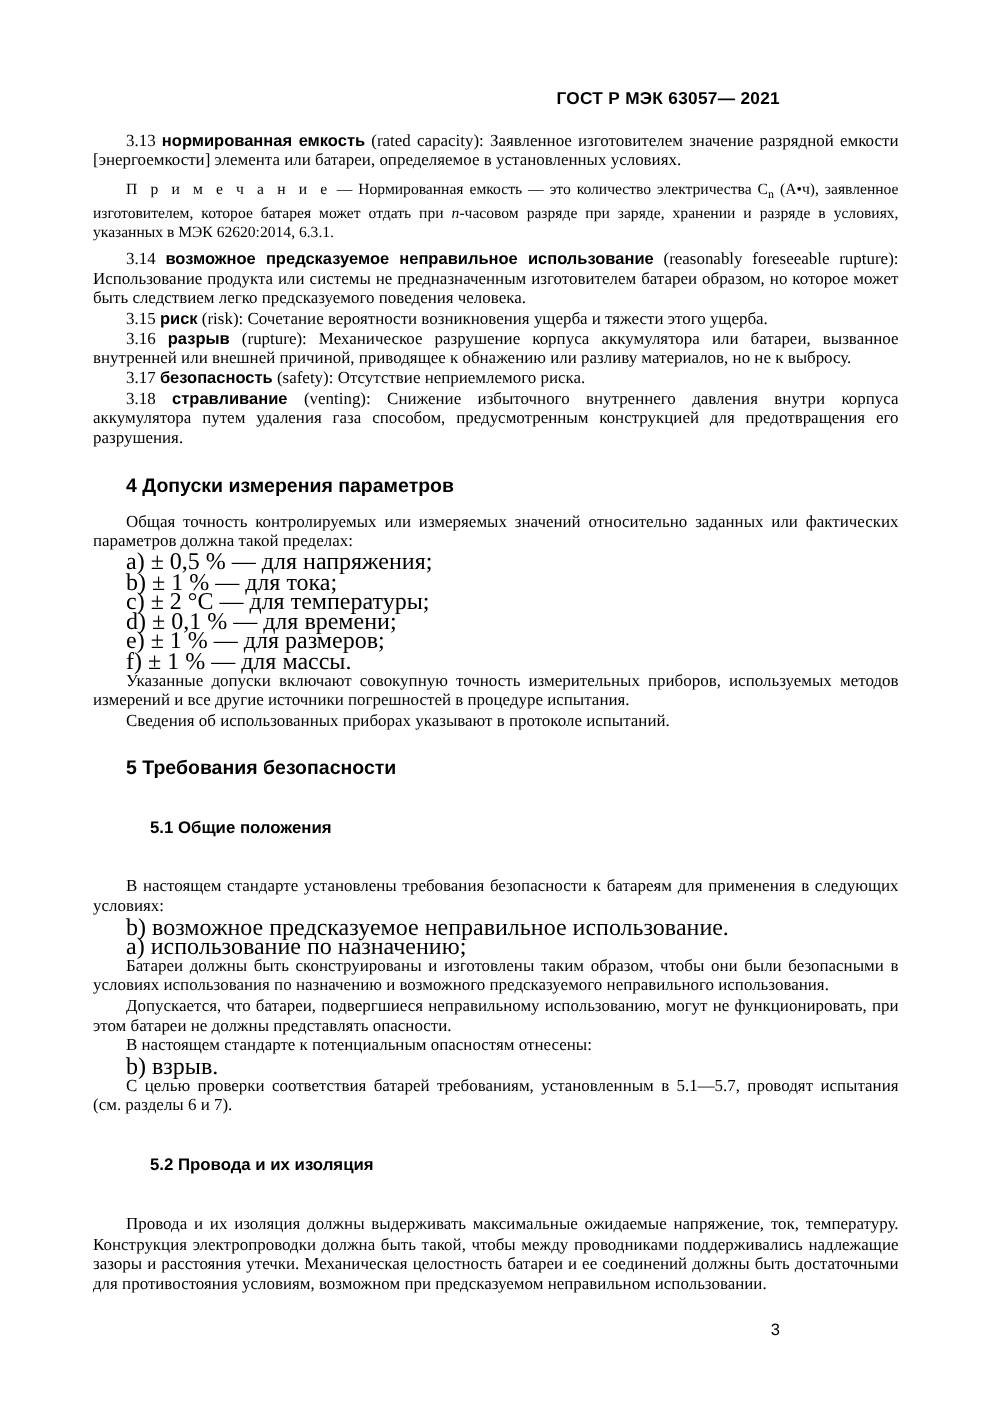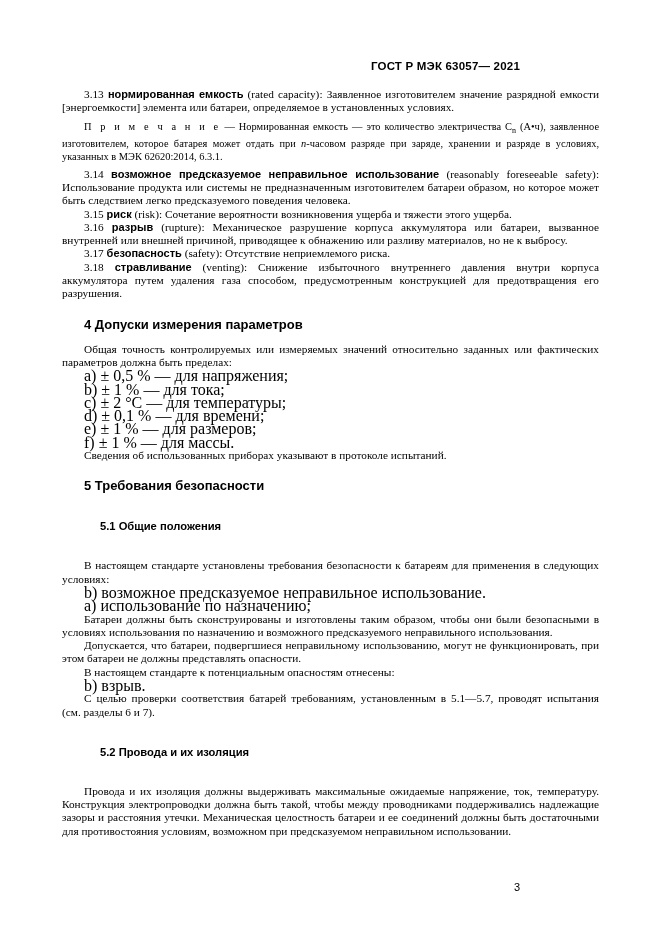--- a/index.html
+++ b/index.html
@@ -105,45 +105,46 @@
   <div class="content">
 
     <p class="ind"><span>3.13</span> <span class="bold">нормированная емкость</span> <span>(rated capacity)</span><span>: Заявленное изготовителем значение разрядной емкости [энергоемкости] элемента или батареи, определяемое в установленных условиях.</span></p>
 
     <div class="sp-sm"></div>
 
     <p class="note ind"><span class="sp">П р и м е ч а н и е</span><span> — Нормированная емкость — это количество электричества C</span><sub>n</sub><span> (А•ч), заявленное изготовителем, которое батарея может отдать при </span><i>n</i><span>-часовом разряде при заряде, хранении и разряде в условиях, указанных в МЭК 62620:2014, 6.3.1.</span></p>
 
     <div class="sp-sm"></div>
 
-    <p class="ind"><span>3.14</span> <span class="bold">возможное предсказуемое неправильное использование</span> <span>(reasonably foreseeable safety)</span><span>: Использование продукта или системы не предназначенным изготовителем батареи образом, но которое может быть следствием легко предсказуемого поведения человека.</span></p>
+    <p class="ind"><span>3.14</span> <span class="bold">возможное предсказуемое неправильное использование</span> <span>(reasonably foreseeable rupture)</span><span>: Использование продукта или системы не предназначенным изготовителем батареи образом, но которое может быть следствием легко предсказуемого поведения человека.</span></p>
 
     <p class="ind"><span>3.15</span> <span class="bold">риск</span> <span>(risk)</span><span>: Сочетание вероятности возникновения ущерба и тяжести этого ущерба.</span></p>
 
     <p class="ind"><span>3.16</span> <span class="bold">разрыв</span> <span>(rupture)</span><span>: Механическое разрушение корпуса аккумулятора или батареи, вызванное внутренней или внешней причиной, приводящее к обнажению или разливу материалов, но не к выбросу.</span></p>
 
     <p class="ind"><span>3.17</span> <span class="bold">безопасность</span> <span>(safety)</span><span>: Отсутствие неприемлемого риска.</span></p>
 
     <p class="ind"><span>3.18</span> <span class="bold">стравливание</span> <span>(venting)</span><span>: Снижение избыточного внутреннего давления внутри корпуса аккумулятора путем удаления газа способом, предусмотренным конструкцией для предотвращения его разрушения.</span></p>
 
     <div class="sp-lg"></div>
 
     <h2 class="sec">4 Допуски измерения параметров</h2>
 
     <div class="sp-md"></div>
 
-    <p class="ind">Общая точность контролируемых или измеряемых значений относительно заданных или фактических параметров должна быть пределах:</p>
+    <p class="ind">Общая точность контролируемых или измеряемых значений относительно заданных или фактических параметров должна такой пределах:</p>
 
     <div class="listline">a)  ± 0,5 % — для напряжения;</div>
     <div class="listline">b)  ± 1 % — для тока;</div>
     <div class="listline">c)  ± 2 °С — для температуры;</div>
     <div class="listline">d)  ± 0,1 % — для времени;</div>
     <div class="listline">e)  ± 1 % — для размеров;</div>
     <div class="listline">f)  ± 1 % — для массы.</div>
 
+    <p class="ind">Указанные допуски включают совокупную точность измерительных приборов, используемых методов измерений и все другие источники погрешностей в процедуре испытания.</p>
     <p class="ind">Сведения об использованных приборах указывают в протоколе испытаний.</p>
 
     <div class="sp-lg"></div>
 
     <h2 class="sec">5 Требования безопасности</h2>
 
     <div class="sp-md"></div>
 
     <h3 class="sub">5.1 Общие положения</h3>
 

